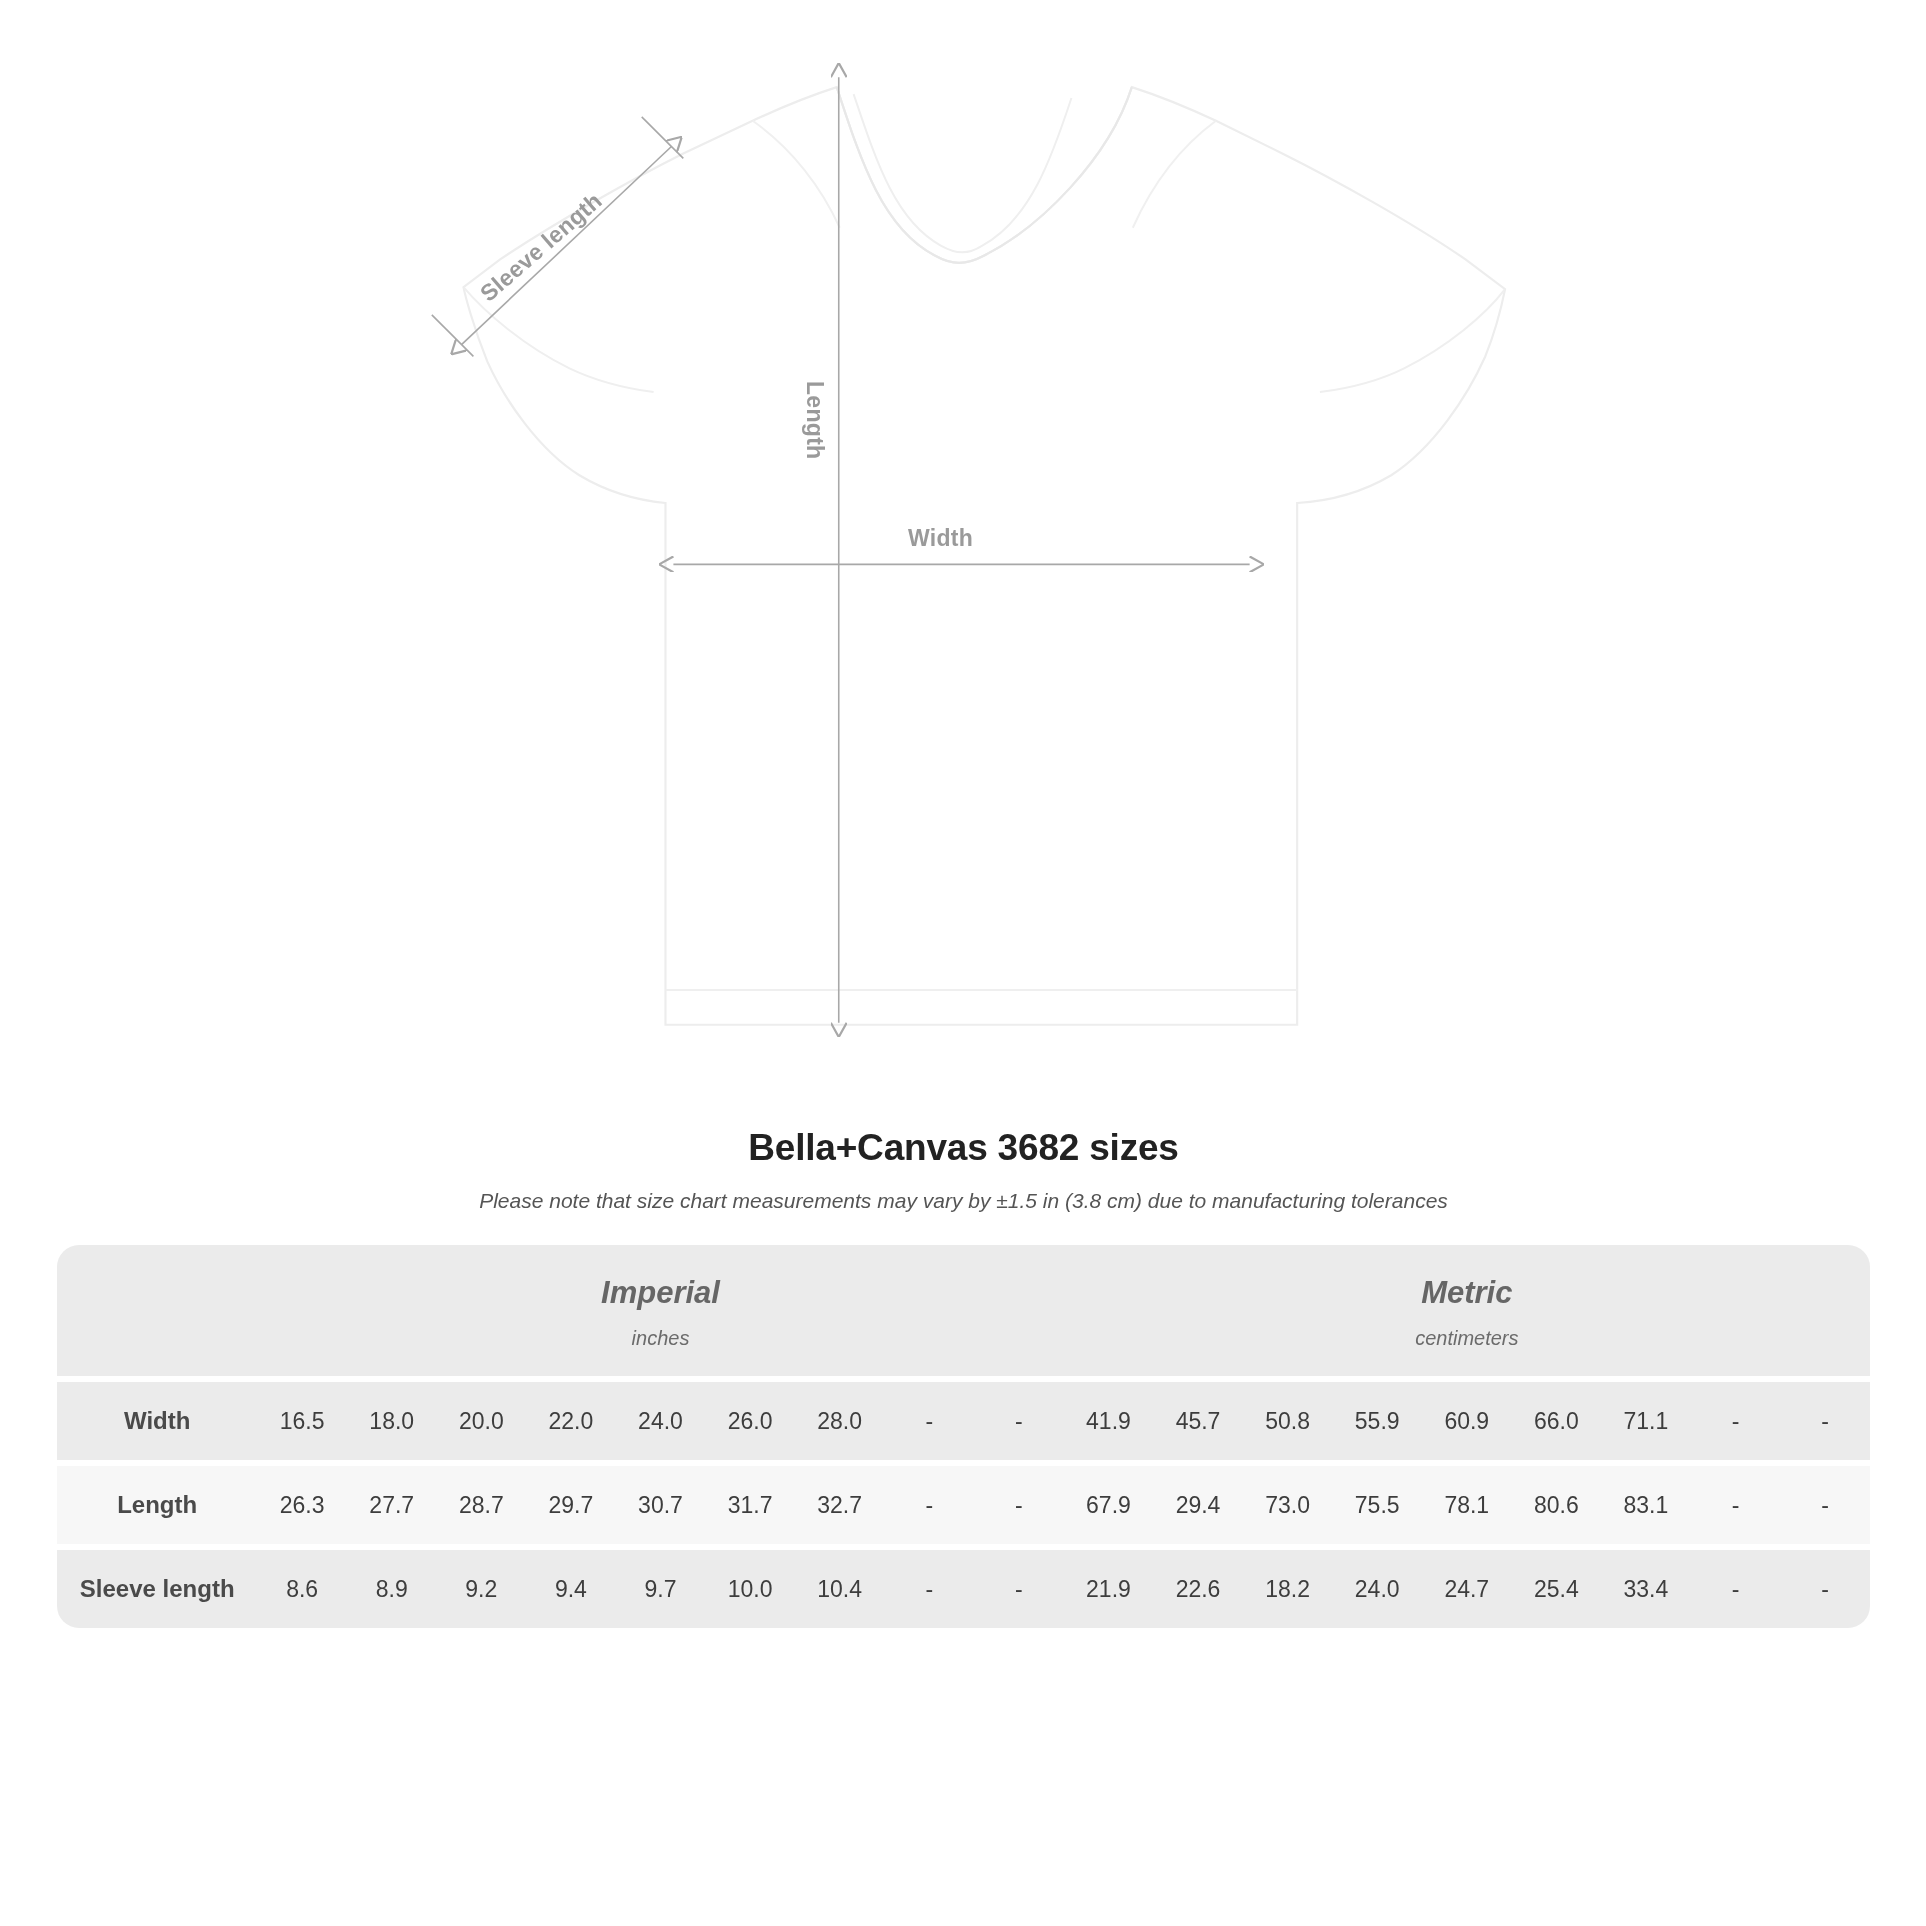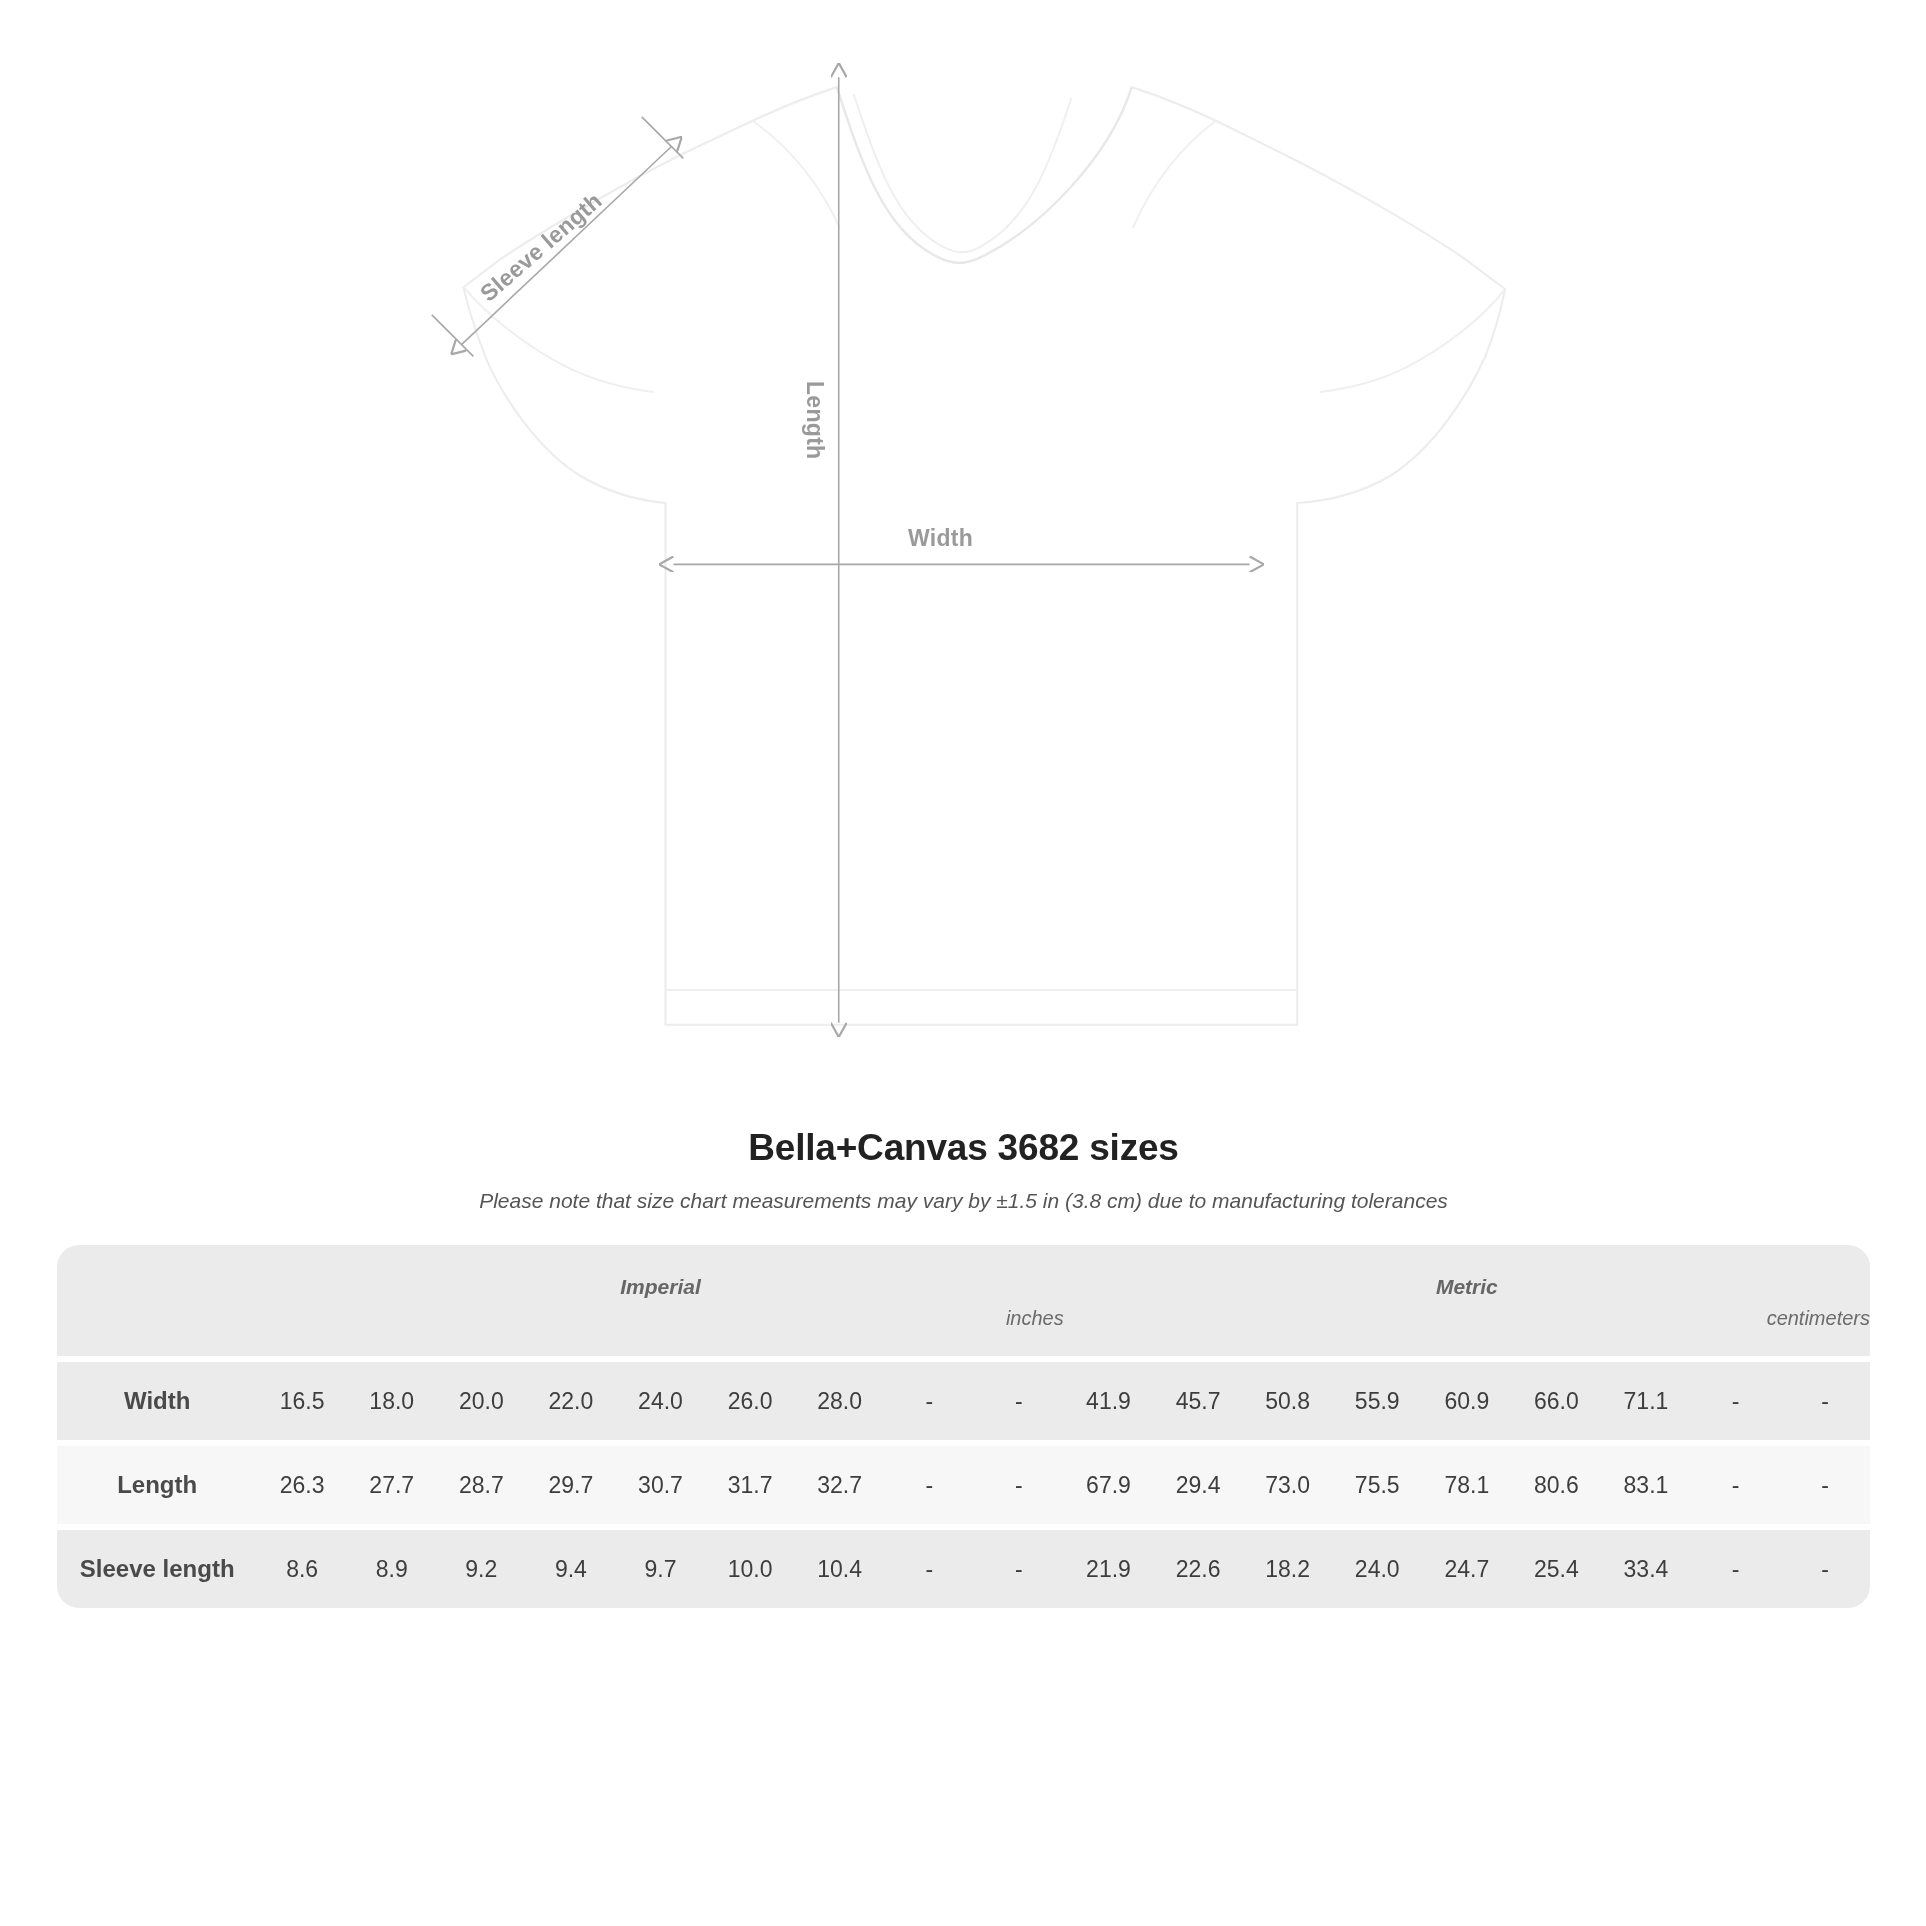--- a/index.html
+++ b/index.html
@@ -91,31 +91,30 @@
     font-size: 23px;
     color: #3d3d3d;
     border: none;
   }
   
   .unit-row td {
     background: #ebebeb;
     padding: 30px 0 26px 0;
   }
   .unit-name {
-    font-size: 21px;
+    font-size: 31px;
     font-weight: bold;
     font-style: italic;
     color: #666666;
   }
   .unit-sub {
-    margin-top: 8px;
+    margin-top: 16px;
     font-size: 20px;
     font-style: italic;
     color: #6b6b6b;
-    text-align: right;
   }
   
   .head-row td {
     background: #f4f4f4;
     padding: 26px 0;
     font-weight: bold;
     font-size: 23px;
     color: #4a4a4a;
   }
   .head-row td.rowlabel {

